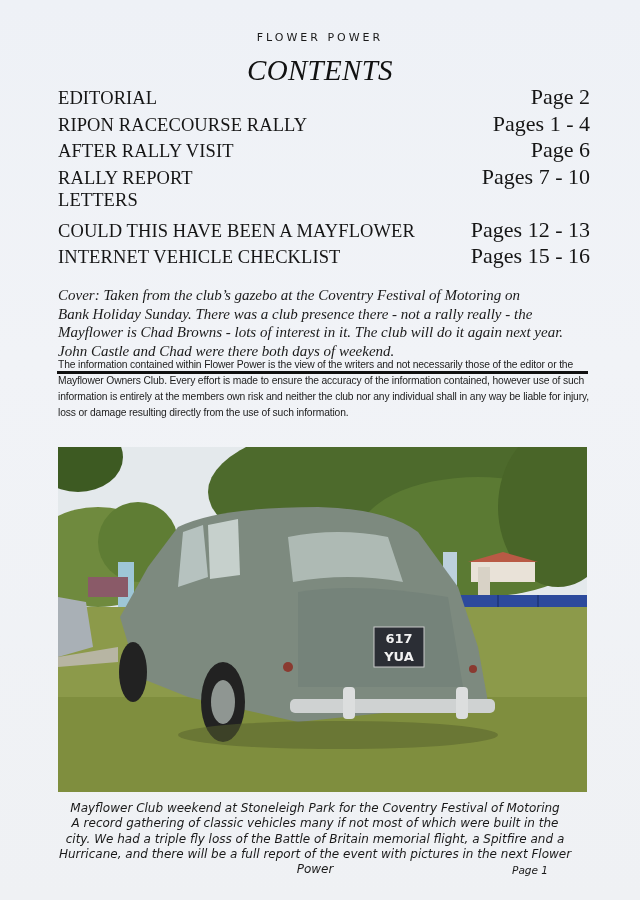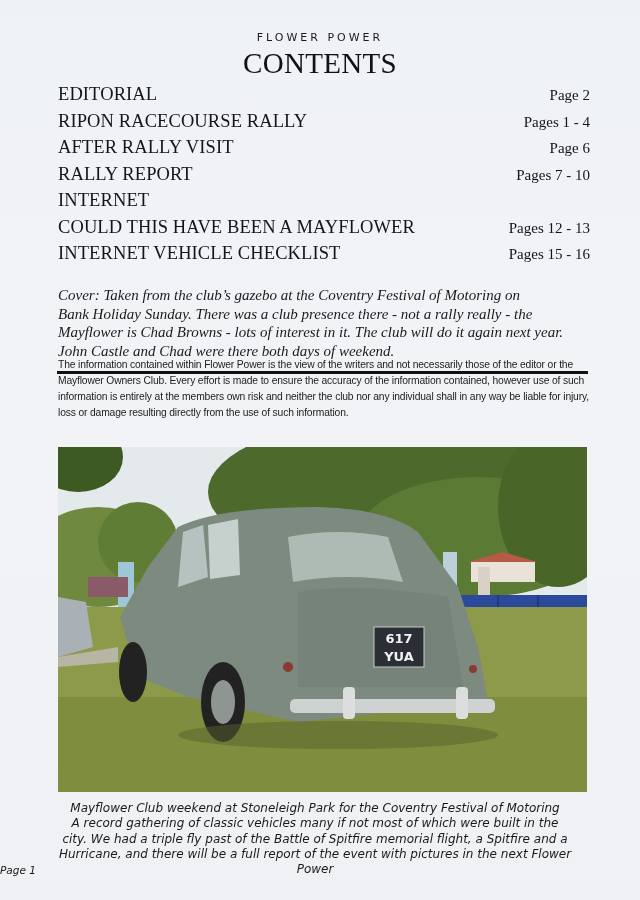--- a/index.html
+++ b/index.html
@@ -12,34 +12,35 @@
     .page {
       position: absolute; left: 0; top: 0; width: 640px; height: 900px;
       background: linear-gradient(180deg, #eef1f6 0%, #f1f3f7 40%, #eff1f4 100%);
     }
     .masthead {
       position: absolute; left: 0; top: 31px; width: 640px; text-align: center;
       font-family: "DejaVu Sans", sans-serif; font-size: 11px; letter-spacing: 3px;
       color: #1a1a1a;
     }
     .title {
-      position: absolute; left: 0; top: 47px; width: 640px; text-align: center;
+      position: absolute; left: 0; top: 54px; width: 640px; text-align: center;
       font-family: "Liberation Serif", serif; font-size: 29px; color: #111;
       letter-spacing: 0.3px;
+      font-style: italic;
     }
     .toc {
       position: absolute; left: 58px; top: 84px; width: 532px;
     }
     .toc-row {
       display: flex; justify-content: space-between; align-items: baseline;
       height: 26.5px;
       font-family: "Liberation Serif", serif; font-size: 18.5px; color: #151515;
     }
     .toc-label { letter-spacing: 0.1px; }
-    .toc-page { font-size: 15px; text-align: right; }
+    .toc-page { font-size: 22px; text-align: right; }
     .cover {
       position: absolute; left: 58px; top: 286px; width: 540px;
       font-family: "Liberation Serif", serif; font-style: italic; font-size: 15px;
       line-height: 18.5px; color: #1a1a1a;
     }
     .rule {
       position: absolute; left: 57px; top: 371px; width: 531px; height: 3px;
       background: #111;
     }
     .disclaimer {
@@ -54,21 +55,21 @@
     .photo svg { display: block; }
     .plate-text {
       font-family: "DejaVu Sans", sans-serif; font-weight: bold;
     }
     .caption {
       position: absolute; left: 55px; top: 801px; width: 520px; text-align: center;
       font-family: "DejaVu Sans", sans-serif; font-style: italic; font-size: 12px;
       line-height: 15.3px; color: #1a1a1a;
     }
     .pagenum {
-      position: absolute; left: 0; top: 864px; width: 548px; text-align: left;
+      position: absolute; left: 0; top: 864px; width: 548px; text-align: right;
       font-family: "DejaVu Sans", sans-serif; font-style: italic; font-size: 10.5px;
       color: #1a1a1a;
     }
   </style>
 </head>
 <body>
 
 <div class="page">
 
   <div class="masthead">FLOWER POWER</div>
@@ -85,21 +86,21 @@
     </div>
     <div class="toc-row">
       <span class="toc-label">AFTER RALLY VISIT</span>
       <span class="toc-page">Page 6</span>
     </div>
     <div class="toc-row">
       <span class="toc-label">RALLY REPORT</span>
       <span class="toc-page">Pages 7 - 10</span>
     </div>
     <div class="toc-row">
-      <span class="toc-label">INTERNET</span>
+      <span class="toc-label">LETTERS</span>
     </div>
     <div class="toc-row">
       <span class="toc-label">COULD THIS HAVE BEEN A MAYFLOWER</span>
       <span class="toc-page">Pages 12 - 13</span>
     </div>
     <div class="toc-row">
       <span class="toc-label">INTERNET VEHICLE CHECKLIST</span>
       <span class="toc-page">Pages 15 - 16</span>
     </div>
   </div>
@@ -175,19 +176,19 @@
       <ellipse cx="165" cy="255" rx="12" ry="22" fill="#8f9692"></ellipse>
       <ellipse cx="75" cy="225" rx="14" ry="30" fill="#222"></ellipse>
 
       <ellipse cx="280" cy="288" rx="160" ry="14" fill="#56602c" opacity="0.5"></ellipse>
     </svg>
   </div>
 
   <div class="caption">
     <div>Mayflower Club weekend at Stoneleigh Park for the Coventry Festival of Motoring</div>
     <div>A record gathering of classic vehicles many if not most of which were built in the</div>
-    <div>city. We had a triple fly past of the Battle of Spitfire memorial flight, a Spitfire and a</div>
+    <div>city. We had a triple fly loss of the Battle of Britain memorial flight, a Spitfire and a</div>
     <div>Hurricane, and there will be a full report of the event with pictures in the next Flower Power</div>
   </div>
 
   <div class="pagenum">Page 1</div>
 
 </div>
 
 </body></html>

